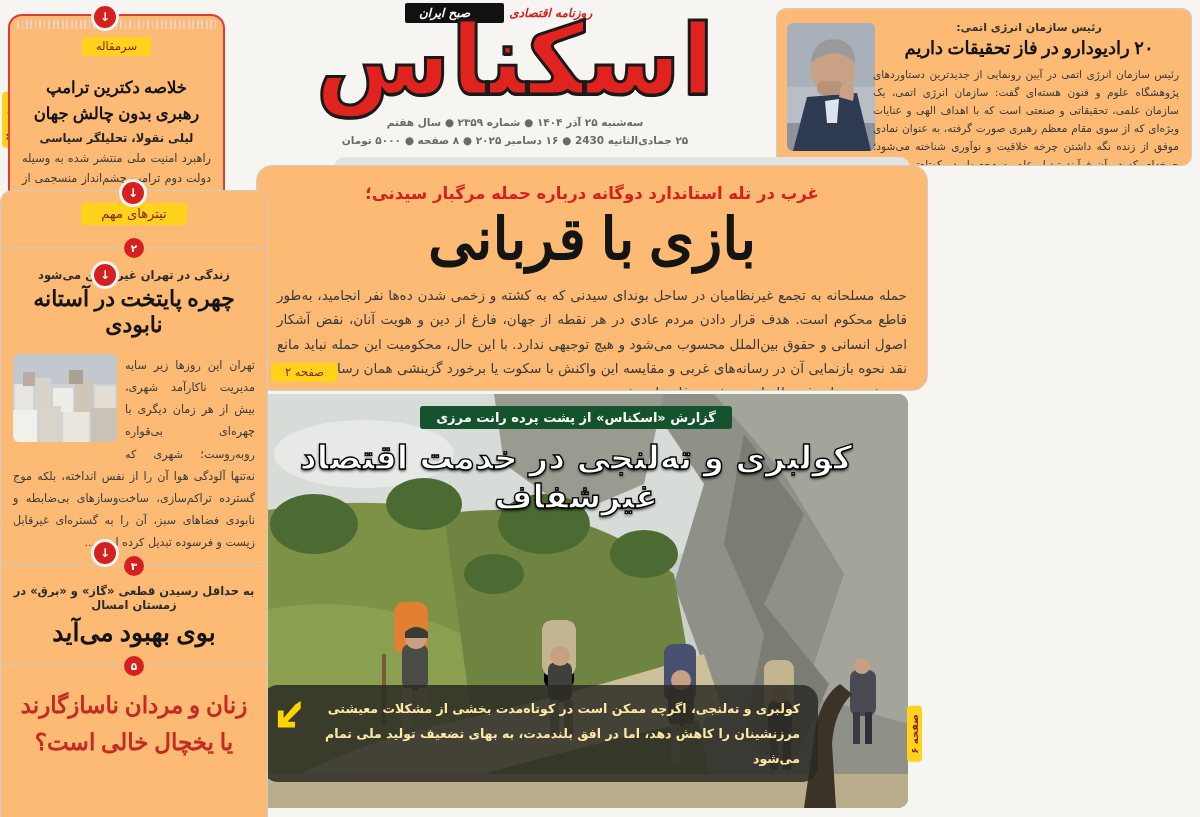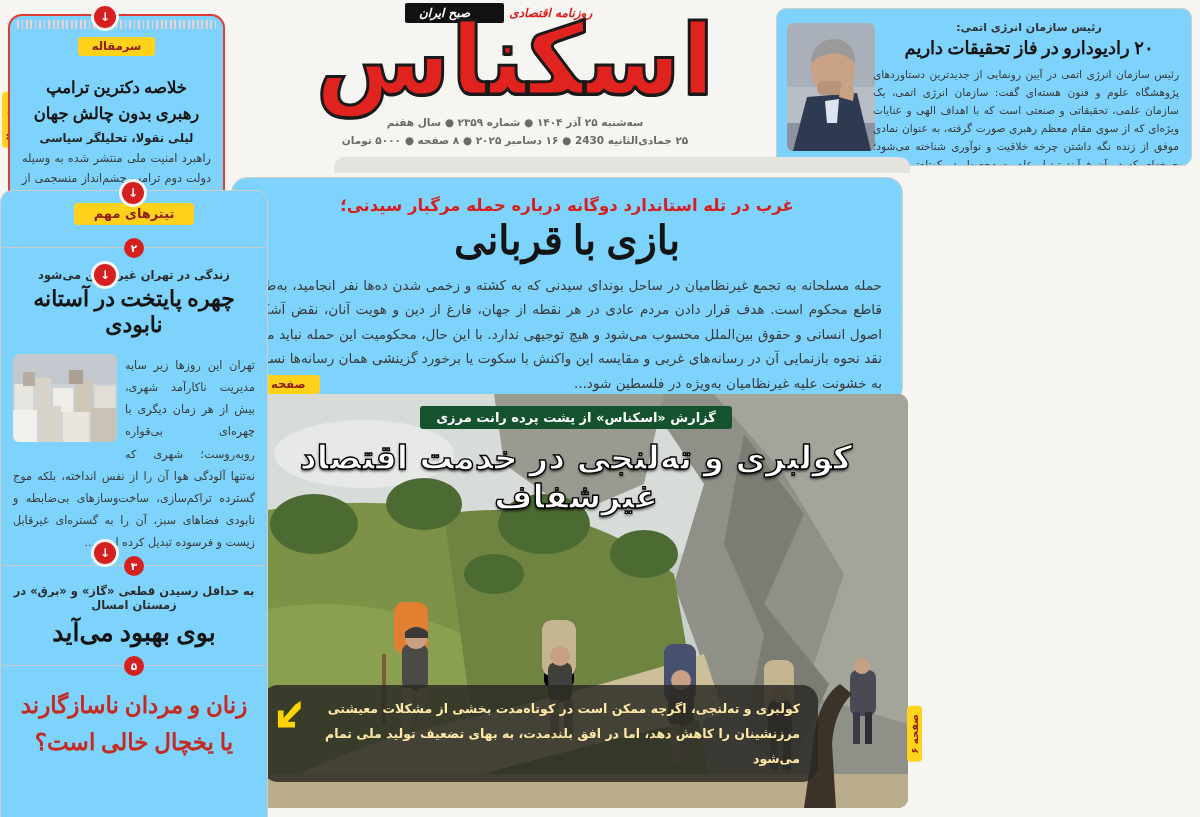--- a/index.html
+++ b/index.html
@@ -1,22 +1,22 @@
 <!DOCTYPE html>
 <html lang="fa" dir="rtl"><head>
 <meta charset="utf-8">
 <style>
   html,body{margin:0;padding:0;background:#fff;font-family:"DejaVu Sans",sans-serif;}
   #canvas{position:relative;width:1200px;height:817px;margin:0 auto;background:#f6f5f2;overflow:hidden;direction:rtl;}
-  .box{position:absolute;background:#7dd3fc;border-radius:14px;box-sizing:border-box;overflow:hidden;}
+  .box{position:absolute;background:#fdba74;border-radius:14px;box-sizing:border-box;overflow:hidden;}
   .red-box{border:2px solid #e23b33;}
   .gray-box{border:1px solid #cfcdc8;}
   .hatch{height:9px;margin:4px 7px 0 7px;background:repeating-linear-gradient(90deg,#ecd0cd 0 1.5px,transparent 1.5px 4.5px);}
   .badge{position:absolute;top:-2px;left:50%;transform:translateX(-50%);width:22px;height:22px;border-radius:50%;background:#d6201f;color:#fff;font-size:12px;font-weight:bold;line-height:22px;text-align:center;border:3px solid #f6f5f2;z-index:5;}
-  .ytag{display:inline-block;background:#ffd21c;color:#8d1d12;font-size:11.5px;font-weight:bold;padding:2px 14px 3px;border-radius:4px;}
+  .ytag{display:inline-block;background:#ffd21c;color:#8d1d12;font-size:11.5px;font-weight:normal;padding:2px 14px 3px;border-radius:4px;}
   .lead{font-size:10.6px;font-weight:bold;color:#222;line-height:1.8;}
   .lead .rd{color:#d6201f;}
   .hl{font-weight:bold;color:#141414;font-family:Liberation Serif, serif;}
   .ml{white-space:pre-line;}
   .body-txt{font-size:11.3px;line-height:1.78;text-align:justify;color:#3a3a3a;}
   .footer-link{color:#d6201f;font-size:11.5px;font-weight:bold;}
   .vtab{position:absolute;background:#ffd21c;color:#8d1d12;font-size:10px;font-weight:bold;border-radius:4px;writing-mode:vertical-rl;transform:rotate(180deg);text-align:center;padding:8px 2px;letter-spacing:1px;}
   .divider{position:relative;border-top:1px solid #ccc9c4;margin:0 2px;}
   .num-circle{position:absolute;top:-10px;left:50%;transform:translateX(-50%);width:20px;height:20px;border-radius:50%;background:#d6201f;color:#fff;font-size:10.5px;font-weight:bold;line-height:20px;text-align:center;}
   .center-col{text-align:center;}
@@ -87,23 +87,23 @@
       <span class="rd">«اسکناس»</span><span> جزئیات پرداخت مبتنی بر عملکرد را بررسی کرد</span>
     </div>
     <div class="center-col hl ml" style="font-size:16.5px;line-height:1.5;margin-top:4px;">حقوق کارمندان
 در مسیر شفافیت و عدالت</div>
     <div class="body-txt" style="margin:6px 11px 0 11px;font-size:10.8px;line-height:1.66;">معاون سرمایه انسانی سازمان اداری و استخدامی کشور گفت: در مرحله نخست اجرای پرداخت مبتنی بر عملکرد، بخشی از خدمات رفاهی ۶۵ دستگاهی که بیشتر از دیگر دستگاه‌هاست، مشمول ساماندهی قرار می‌گیرد. ذبیح‌الله سلمانی درباره جدیدترین جزئیات طرح پرداخت بر عملکرد که همواره مورد تاکید رئیس جمهور بوده است، اظهار داشت: در قانون برنامه هفتم دو ماده به پرداخت مبتنی بر عملکرد کارمندان اختصاص دارد که دولت مکلف به اجرای آنهاست...</div>
     <div class="center-col footer-link" style="position:absolute;bottom:7px;width:100%;">■ صفحه ۳ را بخوانید</div>
   </div>
   <div class="badge" style="left:105px;top:539px;">↓</div>
 
   <div style="position:absolute;right:290px;top:157px;width:576px;height:16px;background:#e4e3df;border-radius:10px 10px 0 0;"></div>
-  <div class="box gray-box" style="right:297px;top:165px;width:672px;height:226px;border-radius:16px;margin-top:12px;">
+  <div class="box gray-box" style="right:272px;top:165px;width:672px;height:226px;border-radius:16px;">
     <div class="center-col" style="margin-top:18px;font-size:16.5px;font-weight:bold;color:#d6201f;">غرب در تله استاندارد دوگانه درباره حمله مرگبار سیدنی؛</div>
-    <div class="center-col hl" style="font-size:40px;line-height:1.2;margin-top:2px;">بازی با قربانی</div>
+    <div class="center-col hl" style="font-size:58px;line-height:1.2;margin-top:2px;">بازی با قربانی</div>
     <div class="body-txt" style="margin:8px 20px 0 20px;font-size:13.6px;line-height:1.8;">حمله مسلحانه به تجمع غیرنظامیان در ساحل بوندای سیدنی که به کشته و زخمی شدن ده‌ها نفر انجامید، به‌طور قاطع محکوم است. هدف قرار دادن مردم عادی در هر نقطه از جهان، فارغ از دین و هویت آنان، نقض آشکار اصول انسانی و حقوق بین‌الملل محسوب می‌شود و هیچ توجیهی ندارد. با این حال، محکومیت این حمله نباید مانع نقد نحوه بازنمایی آن در رسانه‌های غربی و مقایسه این واکنش با سکوت یا برخورد گزینشی همان رسانه‌ها نسبت به خشونت علیه غیرنظامیان به‌ویژه در فلسطین شود...</div>
     <span class="ytag" style="position:absolute;left:14px;bottom:8px;">صفحه ۲</span>
   </div>
 
   <div style="position:absolute;right:292px;top:394px;width:664px;height:414px;border-radius:10px;overflow:hidden;">
     <svg width="664" height="414" viewBox="0 0 664 414">
       <rect width="664" height="414" fill="#c9cfc9"></rect>
       <rect width="664" height="160" fill="#d7dcd8"></rect>
       <ellipse cx="120" cy="60" rx="90" ry="34" fill="#e6e9e6"></ellipse>
       <ellipse cx="540" cy="40" rx="110" ry="30" fill="#eceeec"></ellipse>

